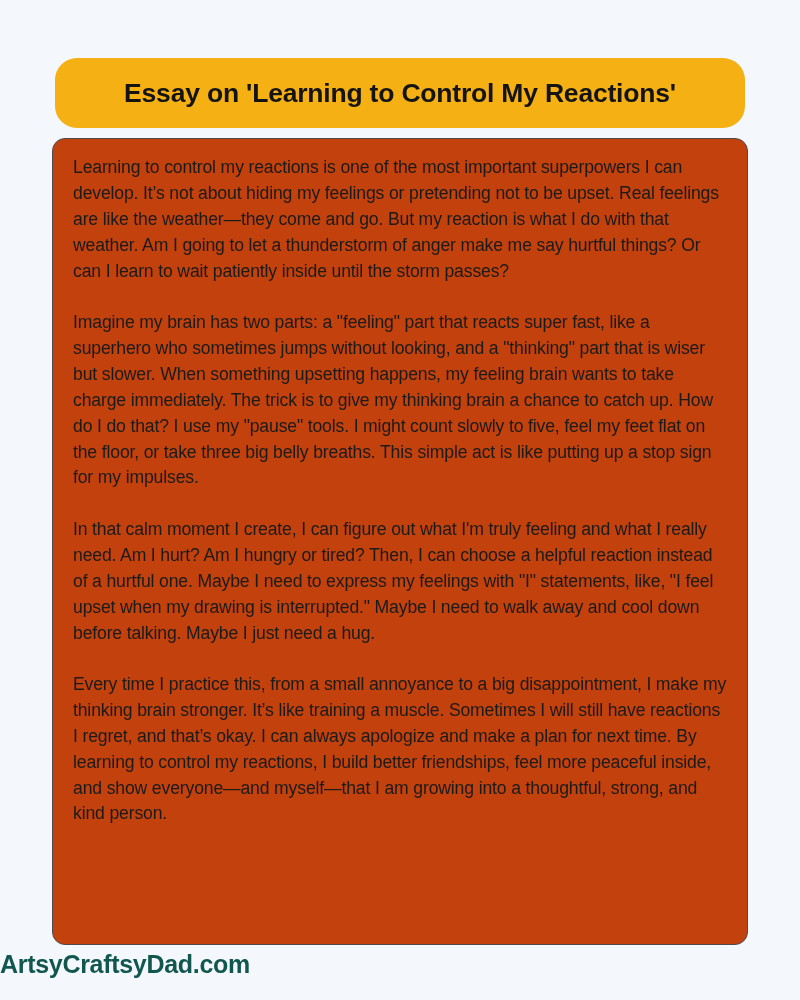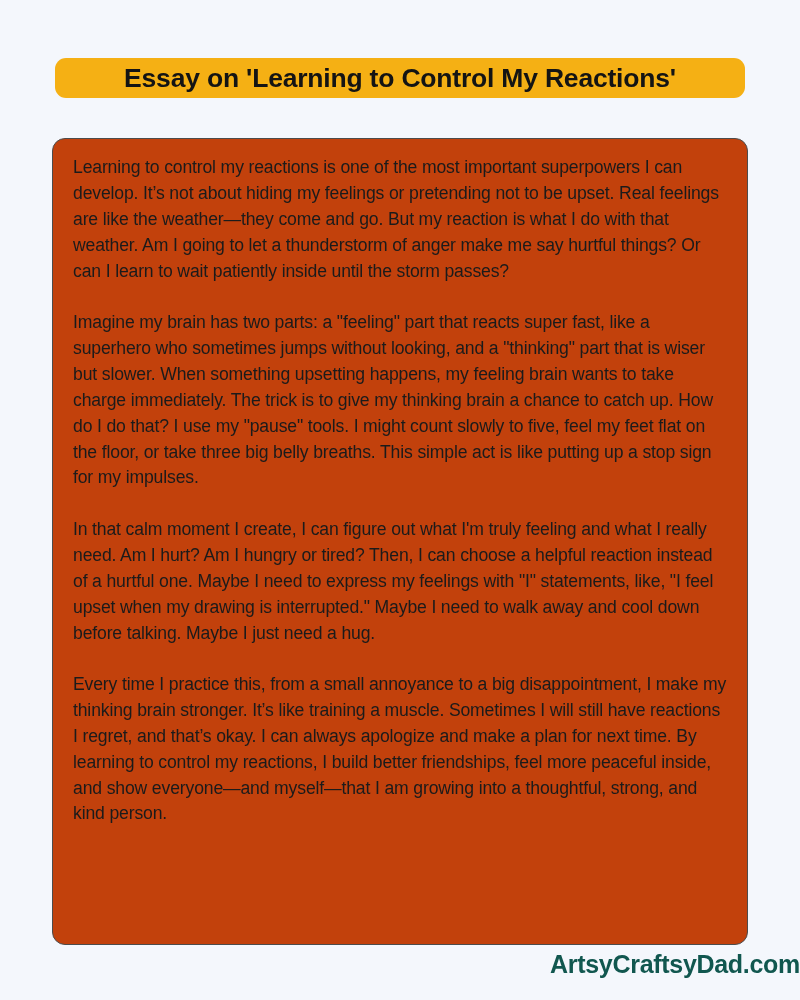--- a/index.html
+++ b/index.html
@@ -23,23 +23,23 @@
     box-sizing: border-box;
     padding: 0;
   }
 
   
   .title-bar {
     position: absolute;
     left: 55px;
     top: 58px;
     width: 690px;
-    height: 40px;
+    height: 70px;
     background: #F5B014;
-    border-radius: 11px;
+    border-radius: 22px;
     display: flex;
     align-items: center;
     justify-content: center;
     box-sizing: border-box;
     padding: 0 14px;
   }
   .title-text {
     font-family: "Liberation Sans", sans-serif;
     font-size: 26.5px;
     font-weight: bold;
@@ -78,21 +78,21 @@
   .essay-body p:last-child {
     margin-bottom: 0;
   }
 
   
   .footer {
     position: absolute;
     left: 0;
     top: 952px;
     width: 800px;
-    text-align: right;
+    text-align: left;
   }
   .footer-brand {
     font-family: "Liberation Sans", sans-serif;
     font-size: 25px;
     font-weight: bold;
     color: #11574f;
     letter-spacing: -0.3px;
     line-height: 1;
   }
 </style>

